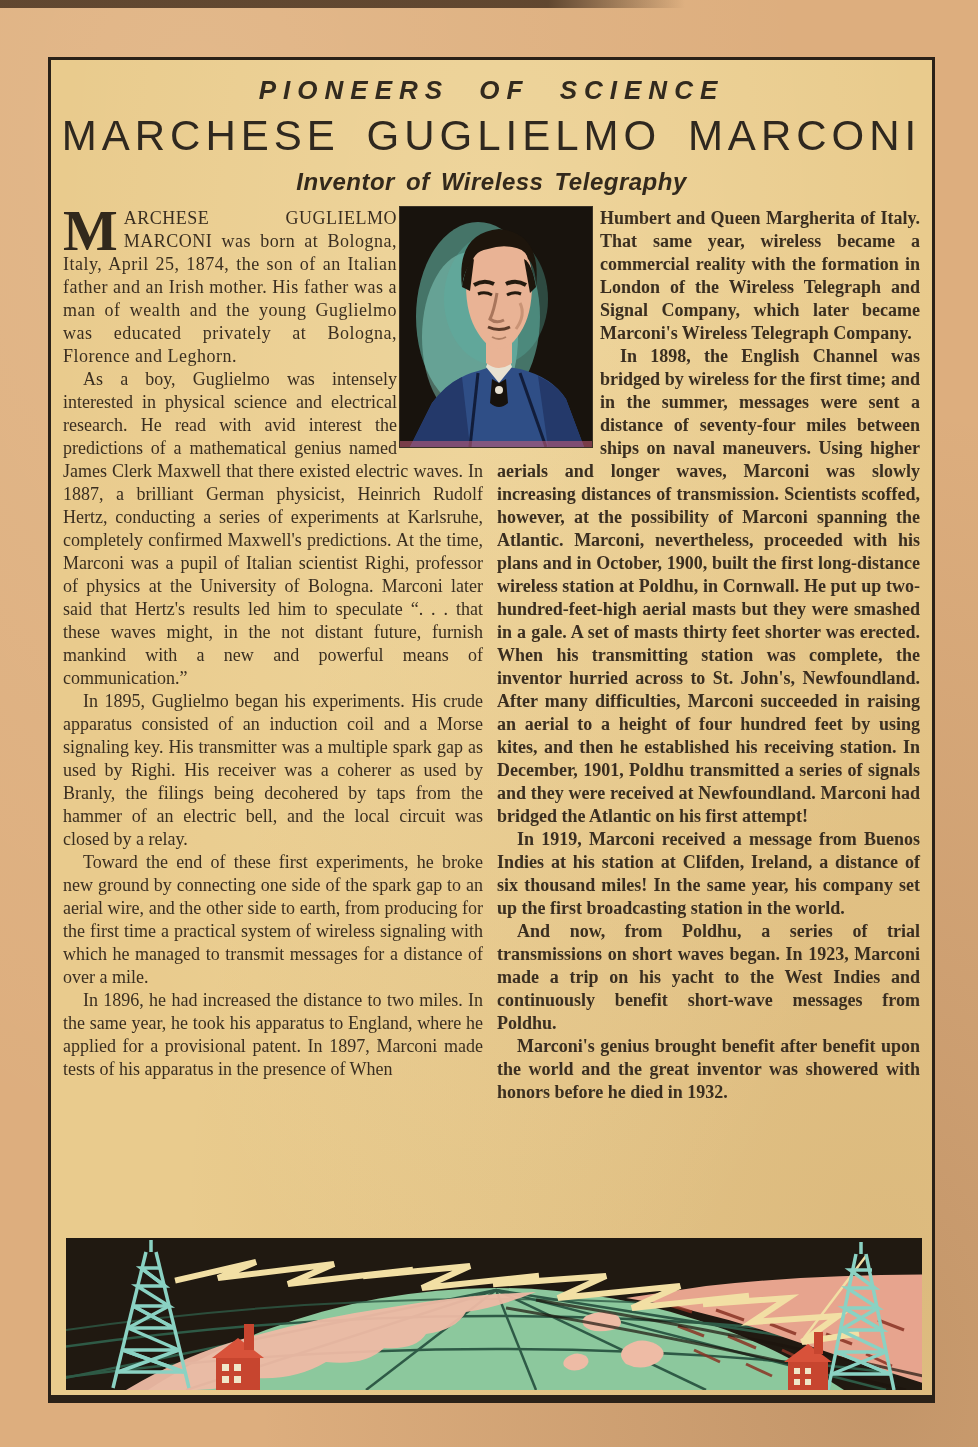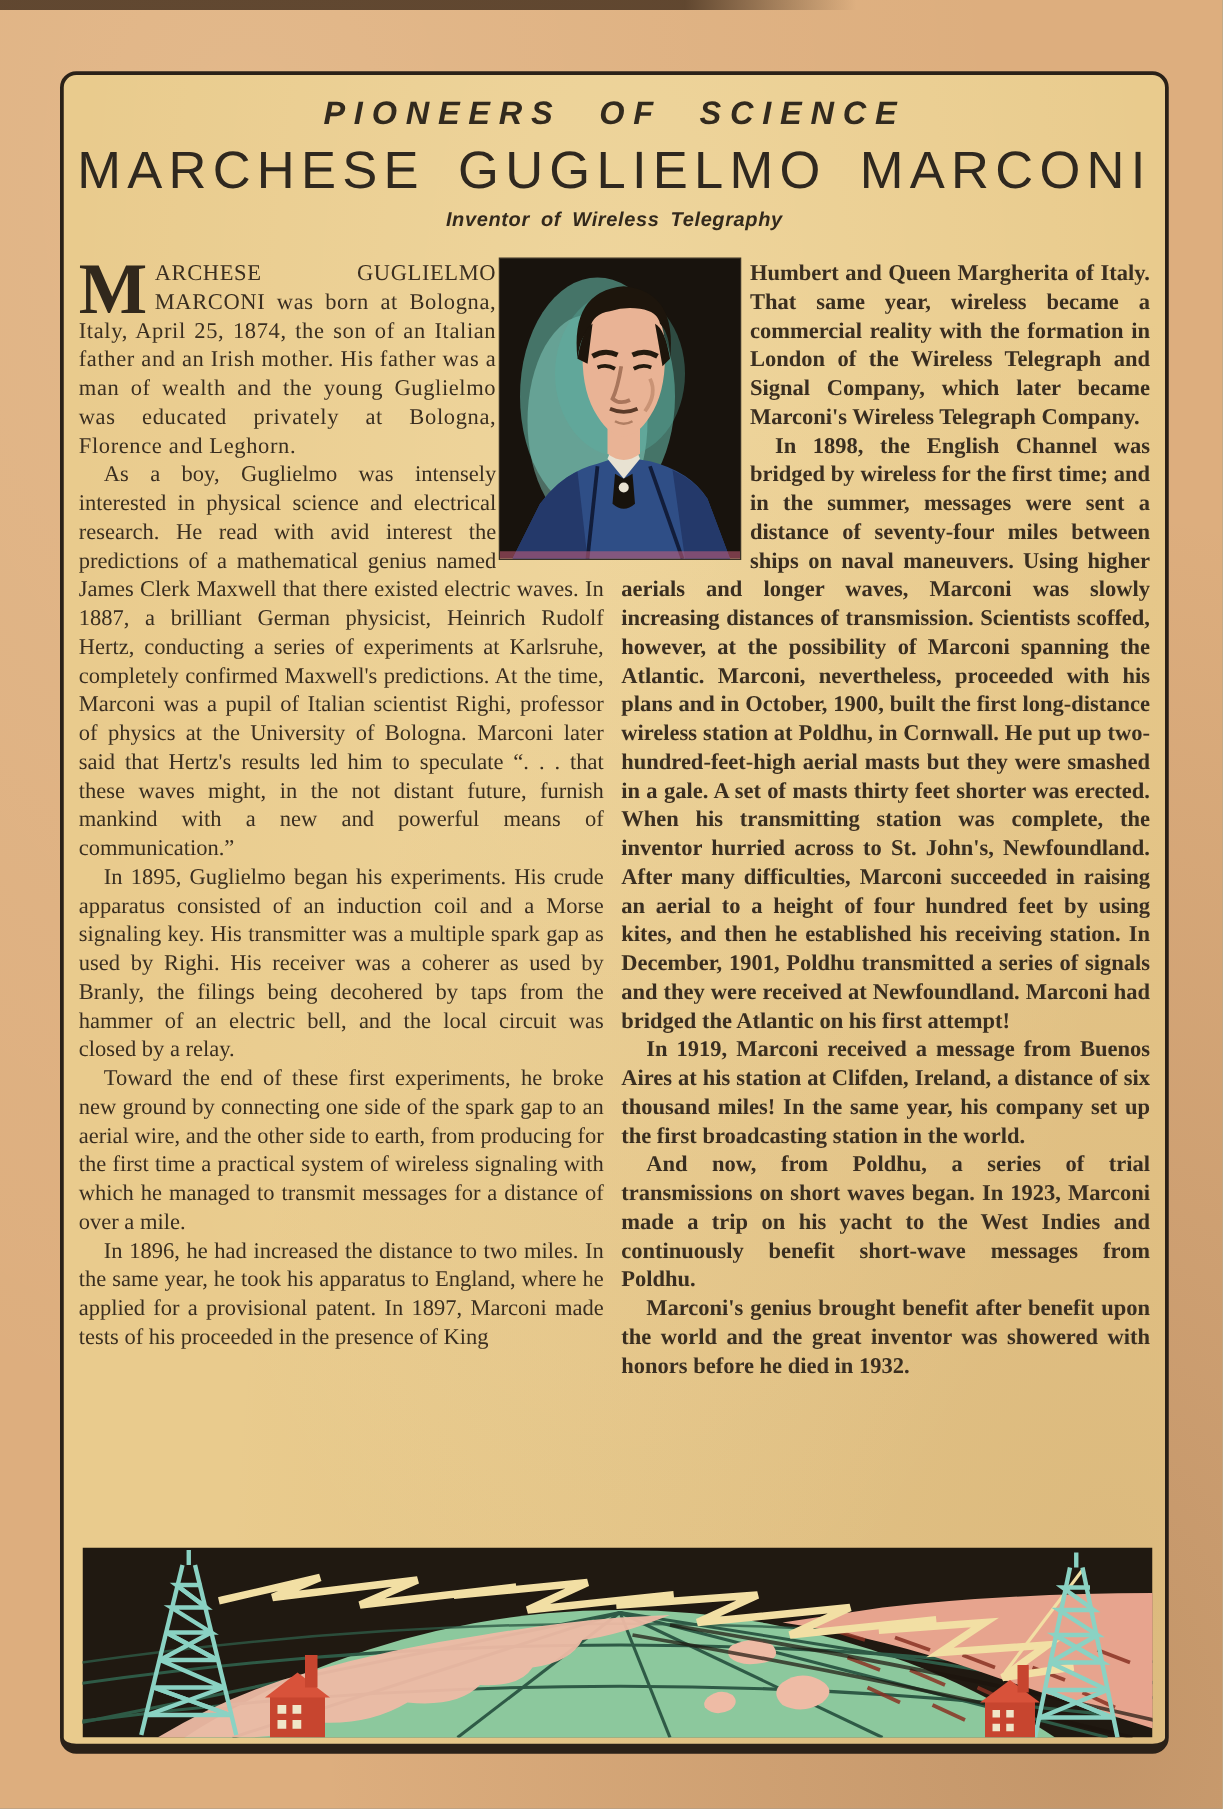--- a/index.html
+++ b/index.html
@@ -35,36 +35,35 @@
   }
   .content-box{
     position:absolute;left:48px;top:57px;
     width:881px;height:1335px;
     border-style:solid;border-color:var(--rule);
     border-width:3px 3px 8px 3px;
     background:
       radial-gradient(ellipse at 50% 20%, rgba(255,245,205,.25), rgba(0,0,0,0) 70%),
       radial-gradient(ellipse at 95% 90%, rgba(140,80,30,.14), rgba(0,0,0,0) 60%),
       var(--paper-inner);
-    border-radius: 13px;
   }
   header{height:147px;text-align:center;padding-top:15px;box-sizing:border-box;
          font-family:"Liberation Sans", sans-serif;}
   .kicker{
     font-size:26px;font-weight:bold;font-style:italic;
     letter-spacing:7px;word-spacing:16px;color:#322a1e;
   }
   .main-title{
     margin:6px 0 0 0;
     font-size:42px;font-weight:normal;
     letter-spacing:5px;word-spacing:10px;color:#2f281f;
   }
   .subtitle{
     margin-top:8px;
-    font-size:16px;font-weight:bold;font-style:italic;
+    font-size:24px;font-weight:bold;font-style:italic;
     letter-spacing:.5px;word-spacing:4px;color:#33291c;
   }
   .body-section{
     position:relative;
     padding:0 12px;
     display:flex;gap:14px;
   }
   .col{font-size:18px;line-height:23px;text-align:justify;}
   .col p{margin:0;text-indent:20px;}
   .col p.lead{text-indent:0;}
@@ -143,28 +142,28 @@
           <rect x="0" y="234" width="192" height="6" fill="#c85f7a" opacity=".55"></rect>
         </svg>
       </div>
 
       <div class="col col-left">
         <div class="spacer-right"></div>
         <p class="lead"><span class="dropcap">M</span><span class="smallcaps-lead">ARCHESE GUGLIELMO MARCONI was born at Bologna, Italy, April 25, 1874, the son of an Italian father and an Irish mother. His father was a man of wealth and the young Guglielmo was educated privately at Bologna, Florence and Leghorn.</span></p>
         <p>As a boy, Guglielmo was intensely interested in physical science and electrical research. He read with avid interest the predictions of a mathematical genius named James Clerk Maxwell that there existed electric waves. In 1887, a brilliant German physicist, Heinrich Rudolf Hertz, conducting a series of experiments at Karlsruhe, completely confirmed Maxwell's predictions. At the time, Marconi was a pupil of Italian scientist Righi, professor of physics at the University of Bologna. Marconi later said that Hertz's results led him to speculate “. . . that these waves might, in the not distant future, furnish mankind with a new and powerful means of communication.”</p>
         <p>In 1895, Guglielmo began his experiments. His crude apparatus consisted of an induction coil and a Morse signaling key. His transmitter was a multiple spark gap as used by Righi. His receiver was a coherer as used by Branly, the filings being decohered by taps from the hammer of an electric bell, and the local circuit was closed by a relay.</p>
         <p>Toward the end of these first experiments, he broke new ground by connecting one side of the spark gap to an aerial wire, and the other side to earth, from producing for the first time a practical system of wireless signaling with which he managed to transmit messages for a distance of over a mile.</p>
-        <p>In 1896, he had increased the distance to two miles. In the same year, he took his apparatus to England, where he applied for a provisional patent. In 1897, Marconi made tests of his proceeded in the presence of King</p>
+        <p>In 1896, he had increased the distance to two miles. In the same year, he took his apparatus to England, where he applied for a provisional patent. In 1897, Marconi made tests of his apparatus in the presence of When</p>
       </div>
 
       <div class="col col-right">
         <div class="spacer-left"></div>
         <p class="lead">Humbert and Queen Margherita of Italy. That same year, wireless became a commercial reality with the formation in London of the Wireless Telegraph and Signal Company, which later became Marconi's Wireless Telegraph Company.</p>
         <p>In 1898, the English Channel was bridged by wireless for the first time; and in the summer, messages were sent a distance of seventy-four miles between ships on naval maneuvers. Using higher aerials and longer waves, Marconi was slowly increasing distances of transmission. Scientists scoffed, however, at the possibility of Marconi spanning the Atlantic. Marconi, nevertheless, proceeded with his plans and in October, 1900, built the first long-distance wireless station at Poldhu, in Cornwall. He put up two-hundred-feet-high aerial masts but they were smashed in a gale. A set of masts thirty feet shorter was erected. When his transmitting station was complete, the inventor hurried across to St. John's, Newfoundland. After many difficulties, Marconi succeeded in raising an aerial to a height of four hundred feet by using kites, and then he established his receiving station. In December, 1901, Poldhu transmitted a series of signals and they were received at Newfoundland. Marconi had bridged the Atlantic on his first attempt!</p>
-        <p>In 1919, Marconi received a message from Buenos Aires at his station at Clifden, Ireland, a distance of six thousand miles! In the same year, his company set up the first broadcasting station in the world.</p>
+        <p>In 1919, Marconi received a message from Buenos Indies at his station at Clifden, Ireland, a distance of six thousand miles! In the same year, his company set up the first broadcasting station in the world.</p>
         <p>And now, from Poldhu, a series of trial transmissions on short waves began. In 1923, Marconi made a trip on his yacht to the West Indies and continuously benefit short-wave messages from Poldhu.</p>
         <p>Marconi's genius brought benefit after benefit upon the world and the great inventor was showered with honors before he died in 1932.</p>
       </div>
     </div>
 
     <div class="footer-illustration">
       <svg width="856" height="152" viewBox="0 0 856 152">
         <defs>
           <clipPath id="panelClip">
               <rect x="0" y="0" width="856" height="152"></rect>

